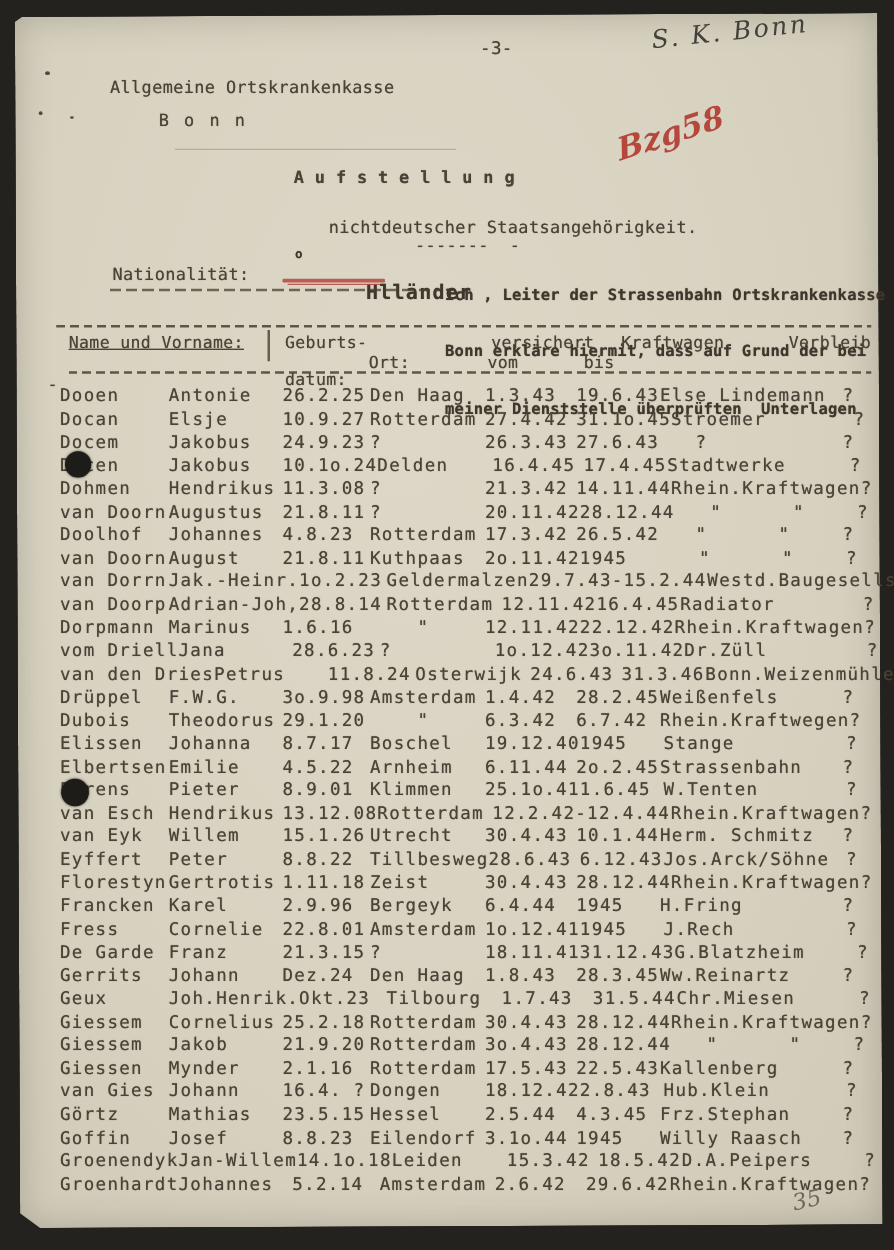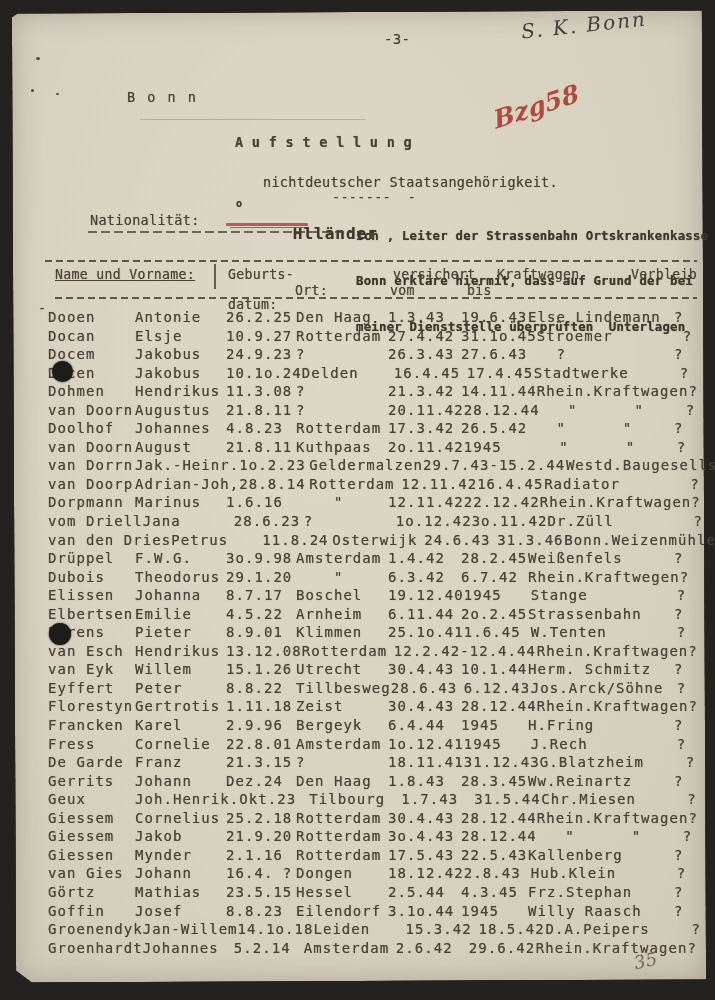--- a/index.html
+++ b/index.html
@@ -48,20 +48,21 @@
 
   <div class="content">
 
     <div class="t" style="left:384px;top:31px;font-size:14px;">-3-</div>
     <div class="t hand" style="left:521px;top:13px;font-size:20px;color:#44403a;transform:rotate(-6deg);letter-spacing:2px;">S. K. Bonn</div>
 
     <div class="speck" style="left:36px;top:57px;width:4px;height:3px;"></div>
     <div class="speck" style="left:31px;top:89px;width:3px;height:3px;"></div>
     <div class="speck" style="left:56px;top:93px;width:3px;height:2px;"></div>
 
+    <div class="t" style="left:88px;top:62px;">Allgemeine Ortskrankenkasse</div>
     <div class="t" style="left:127px;top:89px;letter-spacing:2px;">B o n n</div>
     <div class="faintline" style="left:140px;top:119px;width:225px;"></div>
 
     <div class="t hand" style="left:492px;top:92px;font-size:25px;font-weight:bold;color:var(--red);transform:rotate(-18deg) skewX(-6deg);">Bzg58</div>
 
     <div class="t" style="left:235px;top:134px;font-weight:bold;">A u f s t e l l u n g</div>
     <div class="t" style="left:263px;top:174px;">nichtdeutscher Staatsangehörigkeit.</div>
     <div class="t" style="left:332px;top:189px;">-------  -</div>
 
     <div class="t" style="left:90px;top:212px;">Nationalität:</div>

